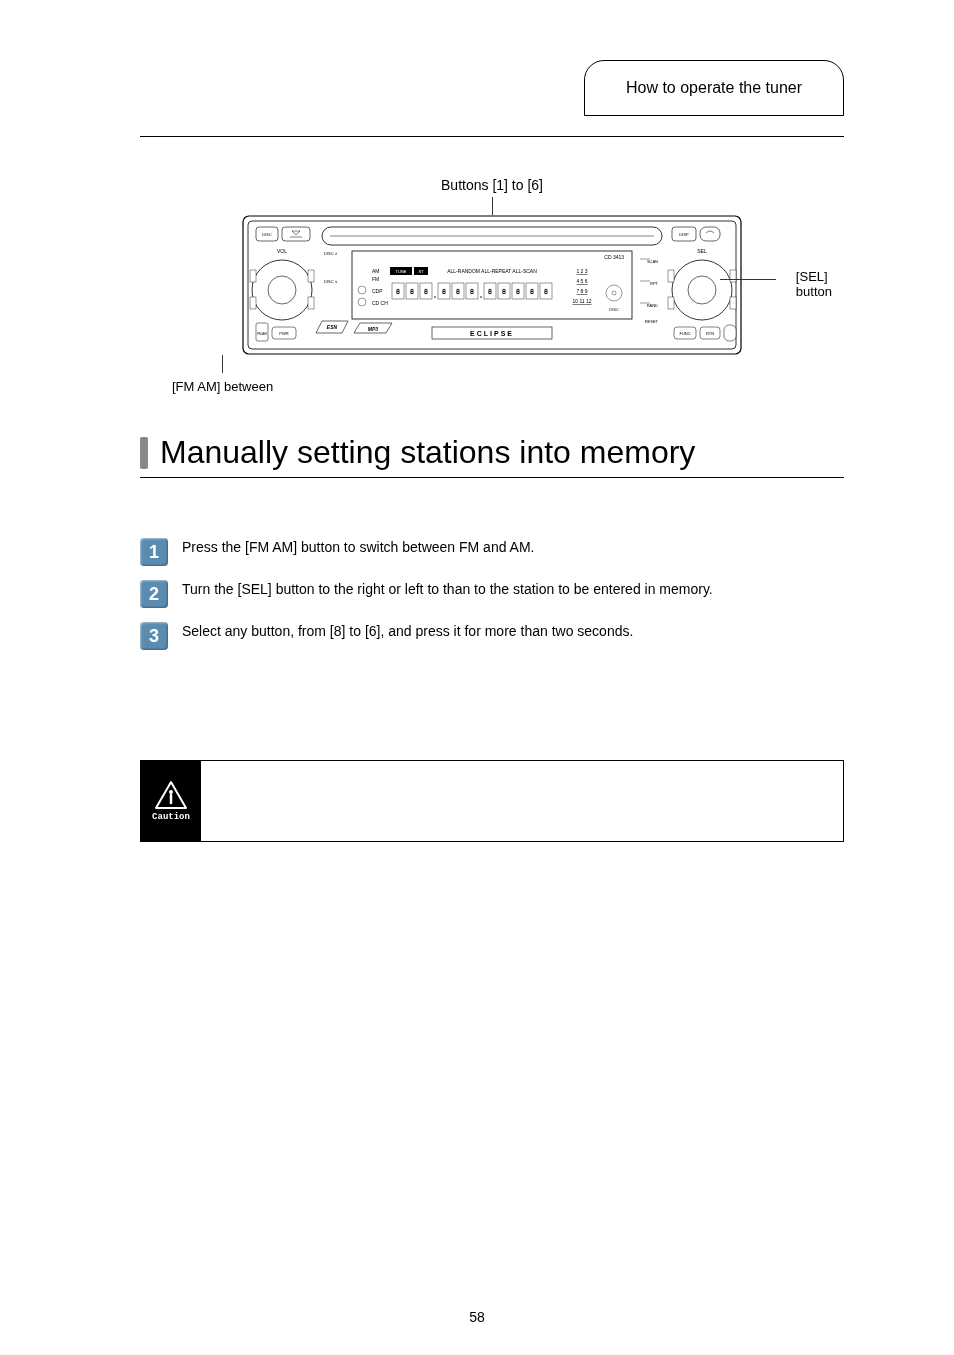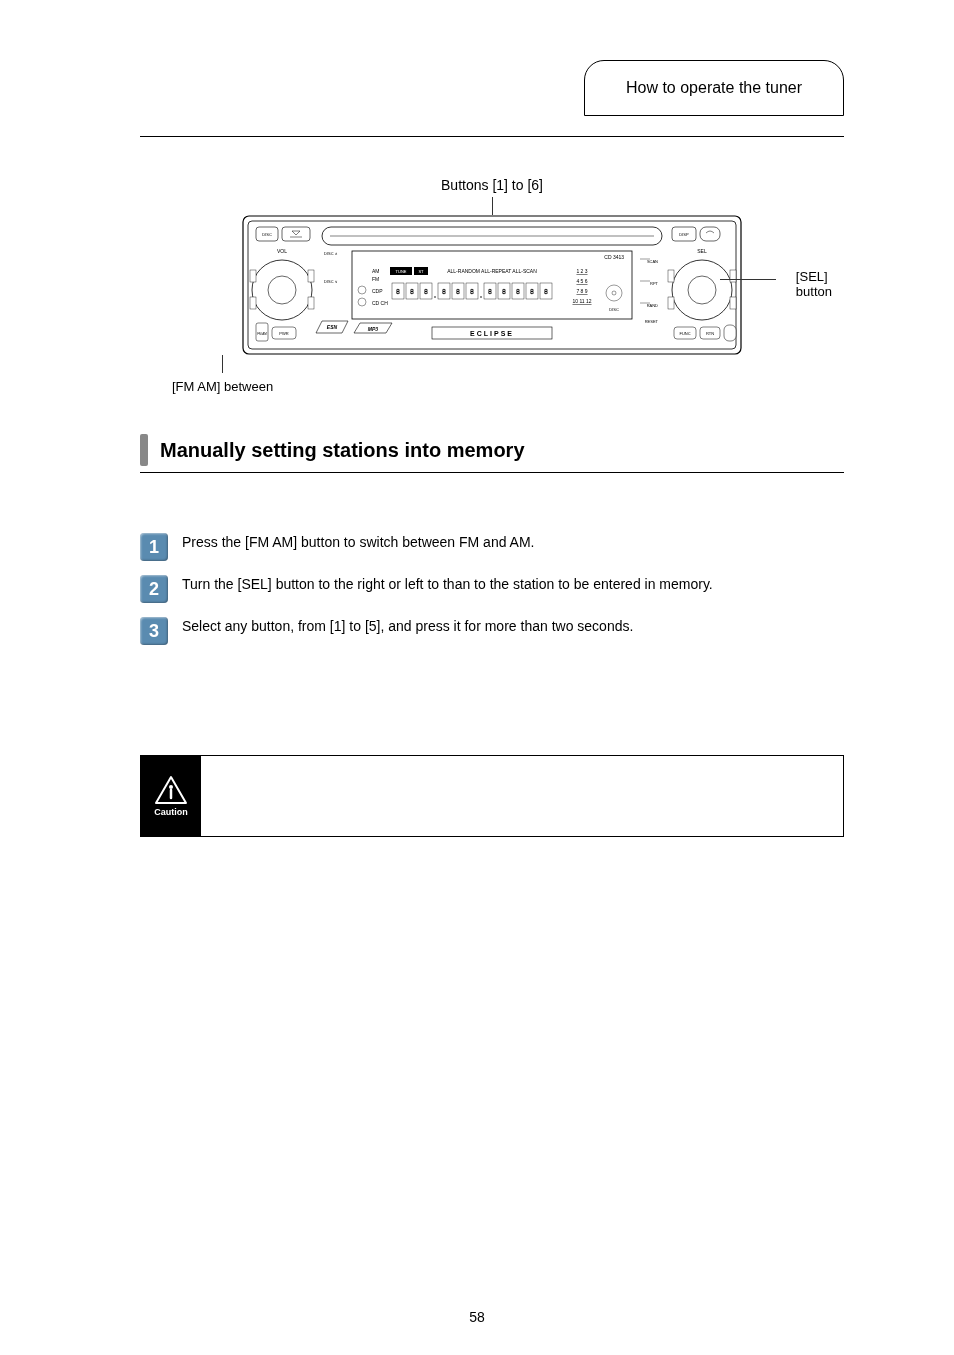--- a/index.html
+++ b/index.html
@@ -14,28 +14,28 @@
     .callout-top { text-align: center; font-size: 14px; margin-bottom: 4px; }
     .callout-top-line { width: 1px; height: 18px; background: #333; margin: 0 auto; }
     .radio-svg { display: block; margin: 0 auto; }
     .callout-right { position: absolute; right: -60px; top: 92px; font-size: 13px; text-align: left; }
     .callout-right-line { position: absolute; right: -4px; top: 102px; width: 56px; height: 1px; background: #333; }
     .callout-bottom { font-size: 13px; margin-top: 6px; margin-left: -40px; }
     .callout-bottom-line { width: 1px; height: 18px; background: #333; margin-left: 10px; }
 
     .title-block { border-bottom: 1px solid #000; padding-bottom: 6px; margin-top: 40px; display: flex; align-items: center; }
     .title-bar { width: 8px; height: 32px; background: #888; margin-right: 12px; border-radius: 2px; }
-    .title-text { font-size: 20px; font-weight: bold; font-family: Arial, Helvetica, sans-serif; }
+    .title-text { font-size: 32px; font-weight: normal; font-family: Arial, Helvetica, sans-serif; }
 
     .steps { margin-top: 60px; }
     .step { display: flex; align-items: flex-start; margin-bottom: 14px; }
     .step-badge { width: 28px; height: 28px; background: #5a8bb0; border-radius: 4px; color: #fff; font-weight: bold; display: flex; align-items: center; justify-content: center; flex-shrink: 0; margin-right: 14px; font-size: 18px; box-shadow: inset -1px -1px 2px rgba(0,0,0,.3), inset 1px 1px 2px rgba(255,255,255,.5); }
     .step-text { font-size: 14px; line-height: 1.35; text-align: justify; flex: 1; }
 
-    .caution-box { border: 1px solid #000; margin-top: 110px; display: flex; }
+    .caution-box { border: 1px solid #000; margin-top: 110px; display: flex; font-family: Liberation Mono, monospace; }
     .caution-band { width: 60px; background: #000; display: flex; flex-direction: column; align-items: center; justify-content: center; padding: 8px 4px; }
     .caution-label { color: #fff; font-size: 9px; font-weight: bold; margin-top: 2px; }
     .caution-body { flex: 1; padding: 10px; min-height: 80px; }
 
     .page-number { position: absolute; bottom: 30px; left: 50%; transform: translateX(-50%); font-size: 14px; }
   </style>
 </head>
 <body>
 
 <div class="page">
@@ -188,21 +188,21 @@
     <div class="step">
       <div class="step-badge">1</div>
       <div class="step-text">Press the [FM AM] button to switch between FM and AM.</div>
     </div>
     <div class="step">
       <div class="step-badge">2</div>
       <div class="step-text">Turn the [SEL] button to the right or left to than to the station to be entered in memory.</div>
     </div>
     <div class="step">
       <div class="step-badge">3</div>
-      <div class="step-text">Select any button, from [1] to [5], and press it for more than two seconds.</div>
+      <div class="step-text">Select any button, from [8] to [6], and press it for more than two seconds.</div>
     </div>
   </div>
 
   <div class="caution-box">
     <div class="caution-band">
       <svg width="34" height="30" viewBox="0 0 34 30">
         <polygon points="17,2 32,28 2,28" fill="none" stroke="#fff" stroke-width="2" stroke-linejoin="round"></polygon>
         <circle cx="17" cy="12" r="2" fill="#fff"></circle>
         <line x1="17" y1="15" x2="17" y2="23" stroke="#fff" stroke-width="2.5" stroke-linecap="round"></line>
       </svg>

